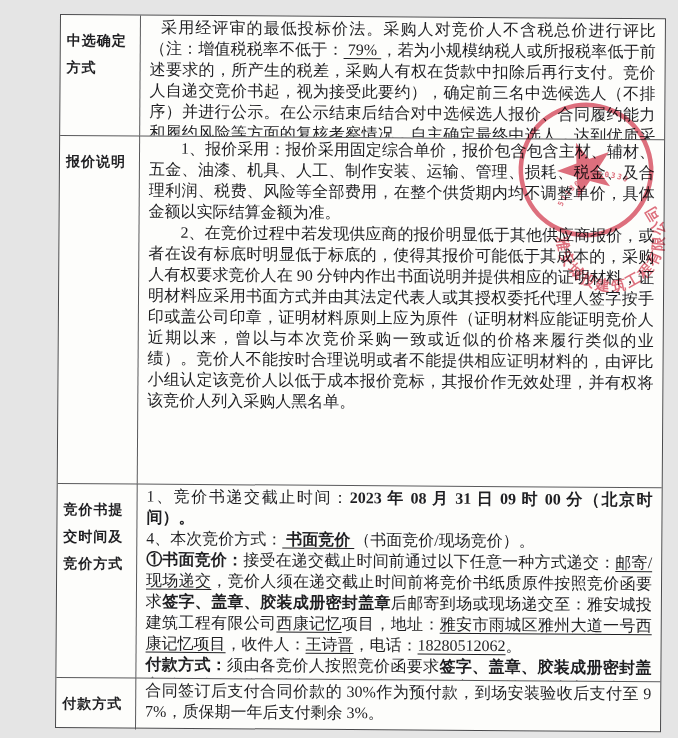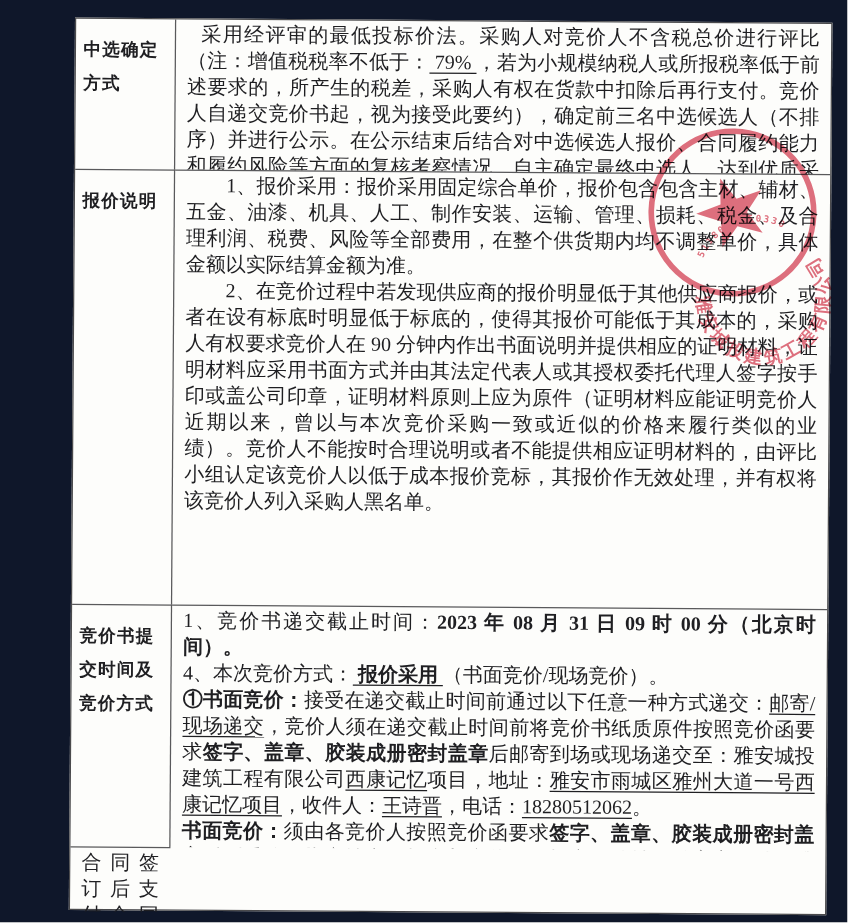--- a/index.html
+++ b/index.html
@@ -2,21 +2,21 @@
 <html><head>
 <meta charset="utf-8">
 <style>
   html,body{margin:0;padding:0;}
   body{
     width:678px;height:738px;position:relative;overflow:hidden;
     background:#fbfbf9;
     font-family:"Liberation Serif","DejaVu Serif",serif;
     color:#1f1f22;
   }
-  .scan-page{position:absolute;inset:0;background:#0f172a;}
+  .scan-page{position:absolute;inset:0;background:#e5e5e5;}
   .doc-table{
     position:absolute;left:60px;top:14px;width:606px;height:714px;
     display:grid;grid-template-columns:80px 1fr;
     grid-template-rows:120px 348px 194px 52px;
     border:1.6px solid #4a4a4c;background:#fdfdfb;
     transform:rotate(0.4deg);transform-origin:top left;
     box-sizing:border-box;
   }
   .cell{box-sizing:border-box;overflow:hidden;}
   .label-cell{
@@ -51,25 +51,26 @@
 
     <div class="cell label-cell row-divider r1">报价说明</div>
     <div class="cell content-cell row-divider r1">
         <p class="para" style="text-indent: 2em;"><span>1、报价采用：报价采用固定综合单价，报价包含包含主材、辅材、五金、油漆、机具、人工、制作安装、运输、管理、损耗、税金、及合理利润、税费、风险等全部费用，在整个供货期内均不调整单价，具体金额以实际结算金额为准。</span></p>
         <p class="para" style="text-indent: 2em;"><span>2、在竞价过程中若发现供应商的报价明显低于其他供应商报价，或者在设有标底时明显低于标底的，使得其报价可能低于其成本的，采购人有权要求竞价人在 90 分钟内作出书面说明并提供相应的证明材料，证明材料应采用书面方式并由其法定代表人或其授权委托代理人签字按手印或盖公司印章，证明材料原则上应为原件（证明材料应能证明竞价人近期以来，曾以与本次竞价采购一致或近似的价格来履行类似的业绩）。竞价人不能按时合理说明或者不能提供相应证明材料的，由评比小组认定该竞价人以低于成本报价竞标，其报价作无效处理，并有权将该竞价人列入采购人黑名单。</span></p>
       </div>
 
     <div class="cell label-cell row-divider r2">竞价书提交时间及竞价方式</div>
     <div class="cell content-cell row-divider r2">
         <p class="para"><span>1、竞价书递交截止时间：</span><span class="b">2023 年 08 月 31 日 09 时 00 分（北京时间）。</span></p>
-        <p class="para"><span>4、本次竞价方式：</span><span class="b u"> 报价采用 </span><span>（书面竞价/现场竞价）。</span></p>
+        <p class="para"><span>4、本次竞价方式：</span><span class="b u"> 书面竞价 </span><span>（书面竞价/现场竞价）。</span></p>
         <p class="para"><span class="b">①书面竞价：</span><span>接受在递交截止时间前通过以下任意一种方式递交：</span><span class="u">邮寄/现场递交</span><span>，竞价人须在递交截止时间前将竞价书纸质原件按照竞价函要求</span><span class="b">签字、盖章、胶装成册密封盖章</span><span>后邮寄到场或现场递交至：雅安城投建筑工程有限公司</span><span class="u">西康记忆</span><span>项目，地址：</span><span class="u">雅安市雨城区雅州大道一号西康记忆项目</span><span>，收件人：</span><span class="u">王诗晋</span><span>，电话：</span><span class="u">18280512062</span><span>。</span></p>
-        <p class="para"><span class="b">书面竞价：</span><span>须由各竞价人按照竞价函要求</span><span class="b">签字、盖章、胶装成册密封盖章</span><span>后到采购人指定地点现场参与竞价。现场竞价地址：</span><span class="u">雅安市雨城区雅州大道一号西康记忆项目</span></p>
+        <p class="para"><span class="b">付款方式：</span><span>须由各竞价人按照竞价函要求</span><span class="b">签字、盖章、胶装成册密封盖章</span><span>后到采购人指定地点现场参与竞价。现场竞价地址：</span><span class="u">雅安市雨城区雅州大道一号西康记忆项目</span></p>
       </div>
 
+    <div class="cell label-cell row-divider r3">付款方式</div>
     <div class="cell content-cell row-divider r3">
         <p class="para"><span>合同签订后支付合同价款的 30%作为预付款，到场安装验收后支付至 97%，质保期一年后支付剩余 3%。</span></p>
       </div>
   </div>
 
   <div class="seal" id="seal" style="color: rgb(216, 80, 98);">
     <svg viewBox="-74 -74 148 148">
       <g transform="rotate(-20)">
         <defs>
           <path id="arc-top" d="M -39 36 A 53 53 0 1 0 39 36" fill="none"></path>

